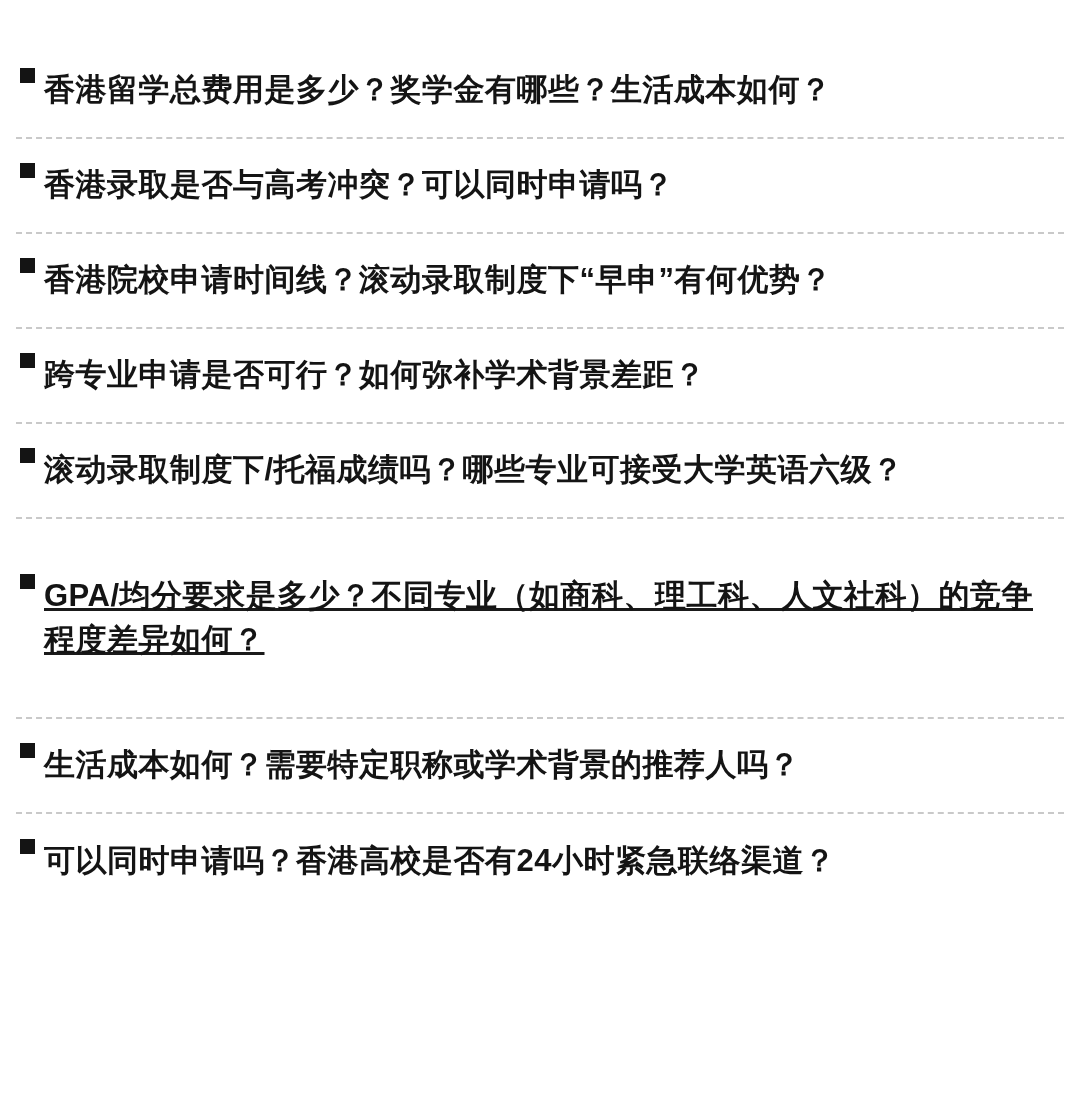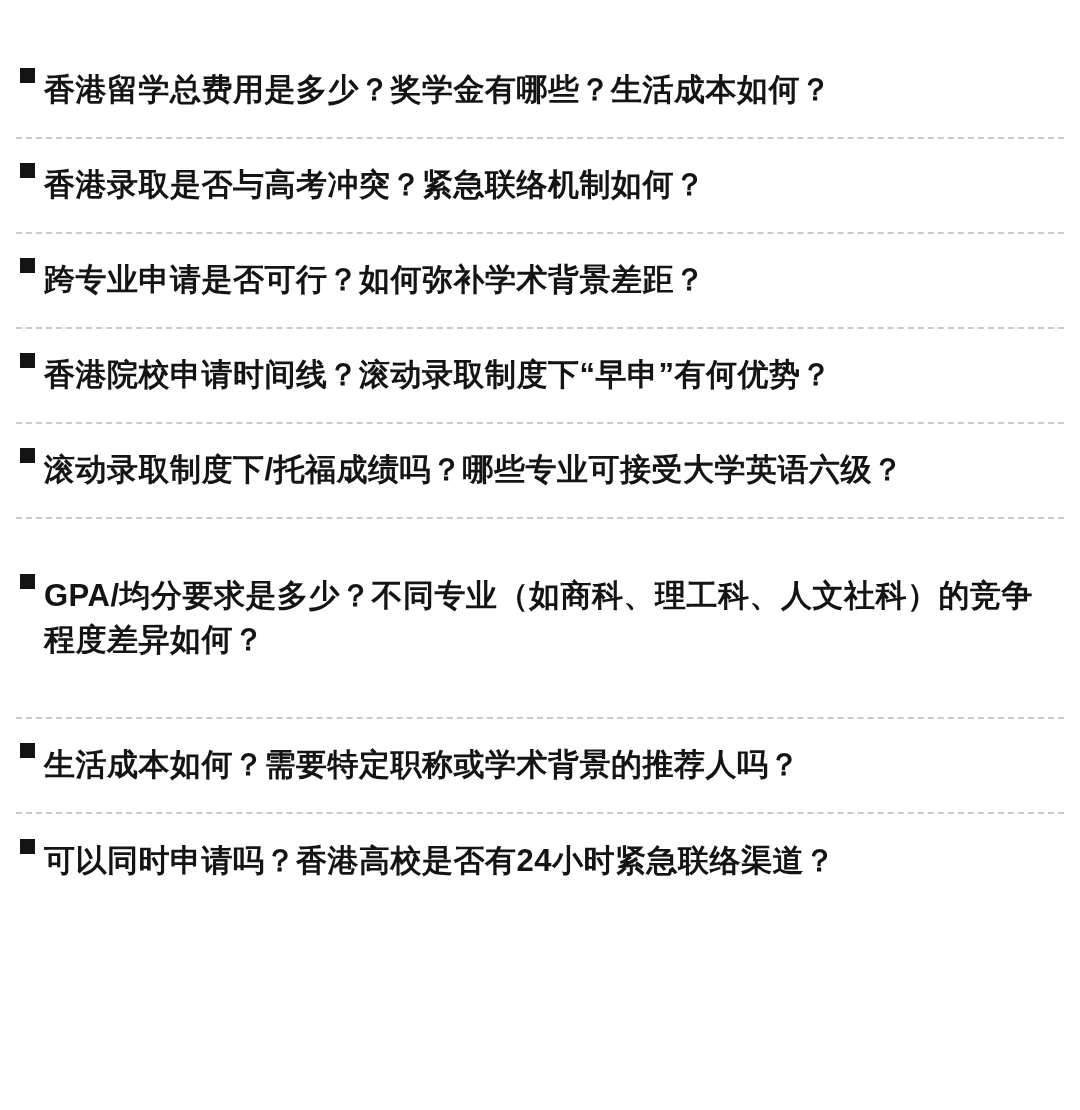--- a/index.html
+++ b/index.html
@@ -51,52 +51,52 @@
     vertical-align: 1px;
     flex: none;
   }
   .row-inner {
     display: flex;
     align-items: flex-start;
   }
   
   .h1 { height: 95px; }
   
-  .h2 { height: 200px; }
+  .h2 { height: 200px; text-decoration: underline; }
 </style>
 </head>
 <body>
 
 <div class="doc">
 
   <div class="qa-item h1">
     <div class="row-inner">
       <span class="bullet"></span>
       <span class="qa-text">香港留学总费用是多少？奖学金有哪些？生活成本如何？</span>
     </div>
   </div>
 
   <div class="qa-item h1">
     <div class="row-inner">
       <span class="bullet"></span>
-      <span class="qa-text">香港录取是否与高考冲突？紧急联络机制如何？</span>
+      <span class="qa-text">香港录取是否与高考冲突？可以同时申请吗？</span>
+    </div>
+  </div>
+
+  <div class="qa-item h1">
+    <div class="row-inner">
+      <span class="bullet"></span>
+      <span class="qa-text">香港院校申请时间线？滚动录取制度下“早申”有何优势？</span>
     </div>
   </div>
 
   <div class="qa-item h1">
     <div class="row-inner">
       <span class="bullet"></span>
       <span class="qa-text">跨专业申请是否可行？如何弥补学术背景差距？</span>
-    </div>
-  </div>
-
-  <div class="qa-item h1">
-    <div class="row-inner">
-      <span class="bullet"></span>
-      <span class="qa-text">香港院校申请时间线？滚动录取制度下“早申”有何优势？</span>
     </div>
   </div>
 
   <div class="qa-item h1">
     <div class="row-inner">
       <span class="bullet"></span>
       <span class="qa-text">滚动录取制度下/托福成绩吗？哪些专业可接受大学英语六级？</span>
     </div>
   </div>
 

